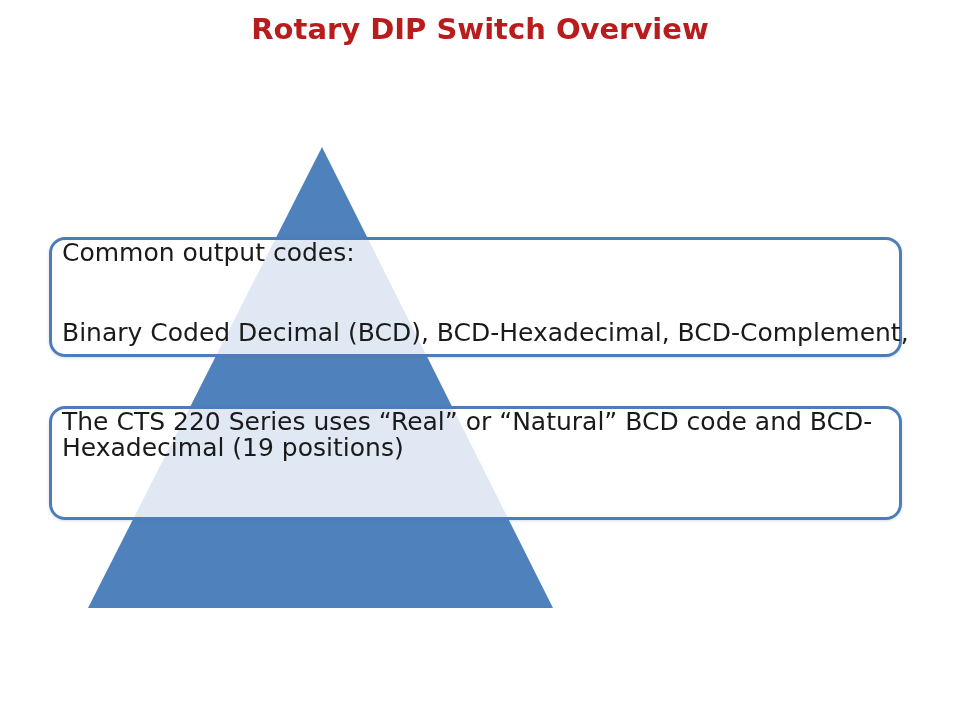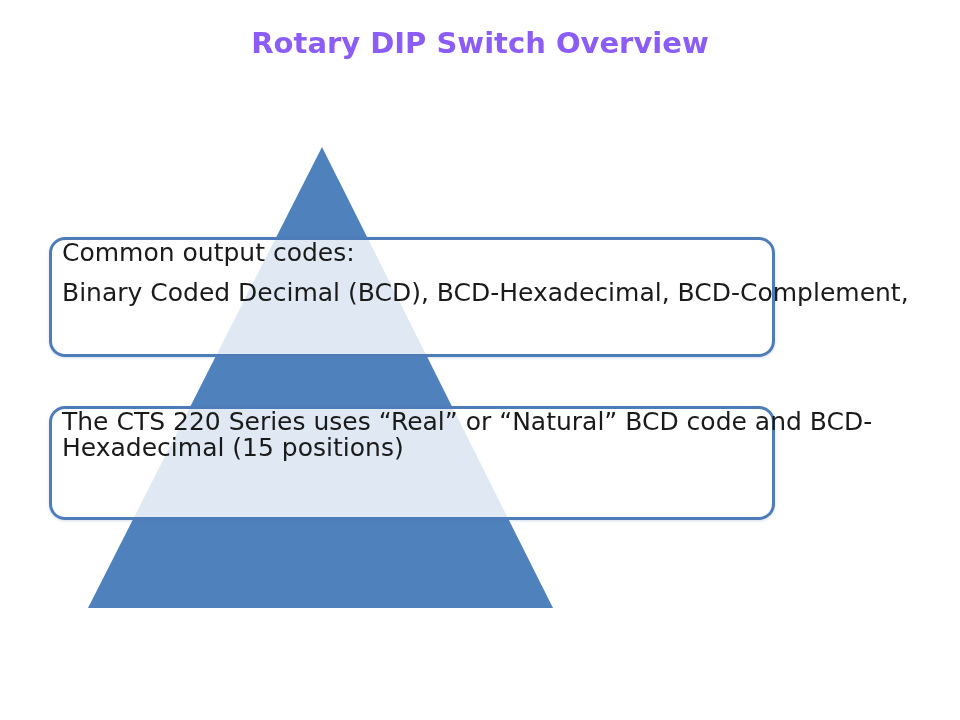--- a/index.html
+++ b/index.html
@@ -7,48 +7,48 @@
     position: relative;
     width: 960px;
     height: 720px;
     background: #ffffff;
     overflow: hidden;
     font-family: "DejaVu Sans", sans-serif;
     color: #111111;
   }
   .slide-title {
     position: absolute;
-    top: 26px;
+    top: 12px;
     left: 0;
     width: 100%;
     text-align: center;
     font-size: 29px;
     font-weight: bold;
-    color: #8b5cf6;
+    color: #b91c1c;
     letter-spacing: 0px;
     z-index: 3;
   }
   .triangle-layer {
     position: absolute;
     left: 0; top: 0;
     width: 960px; height: 720px;
     z-index: 1;
   }
   .callout {
     position: absolute;
     left: 49px;
-    width: 726px;
+    width: 853px;
     box-sizing: border-box;
     background: rgba(255,255,255,0.82);
     border: 3px solid #4E7CB8;
     border-radius: 16px;
     box-shadow: 0 1px 3px rgba(79,129,189,0.25);
     display: flex;
     flex-direction: column;
-    justify-content: flex-start;
+    justify-content: space-between;
     padding: 0 4px 8px 10px;
     font-size: 25px;
     line-height: 26px;
     color: #1a1a1a;
     z-index: 2;
   }
   .callout .para + .para { margin-top: 14px; }
   .line { white-space: nowrap; }
   .box1 { top: 237px; height: 120px; }
   .box2 { top: 406px; height: 114px; }
@@ -69,17 +69,17 @@
       <div class="line">Common output codes:</div>
     </div>
     <div class="para">
       <div class="line">Binary Coded Decimal (BCD), BCD-Hexadecimal, BCD-Complement,</div>
     </div>
   </div>
 
   <div class="callout box2">
     <div class="para">
       <div class="line">The CTS 220 Series uses “Real” or “Natural” BCD code and BCD-</div>
-      <div class="line">Hexadecimal (15 positions)</div>
+      <div class="line">Hexadecimal (19 positions)</div>
     </div>
   </div>
 
 </div>
 
 </body></html>

